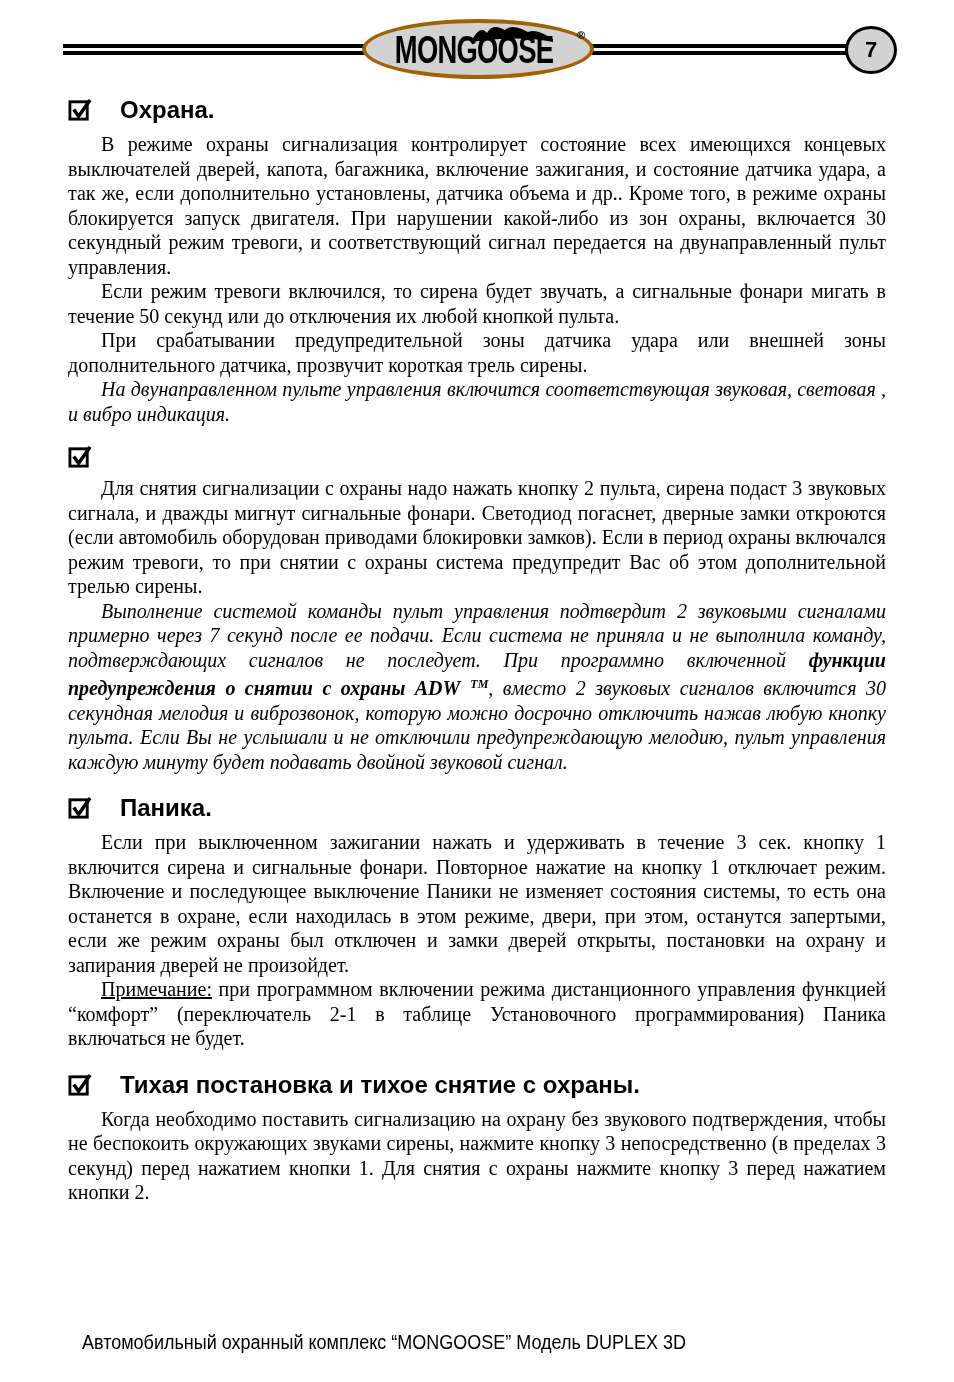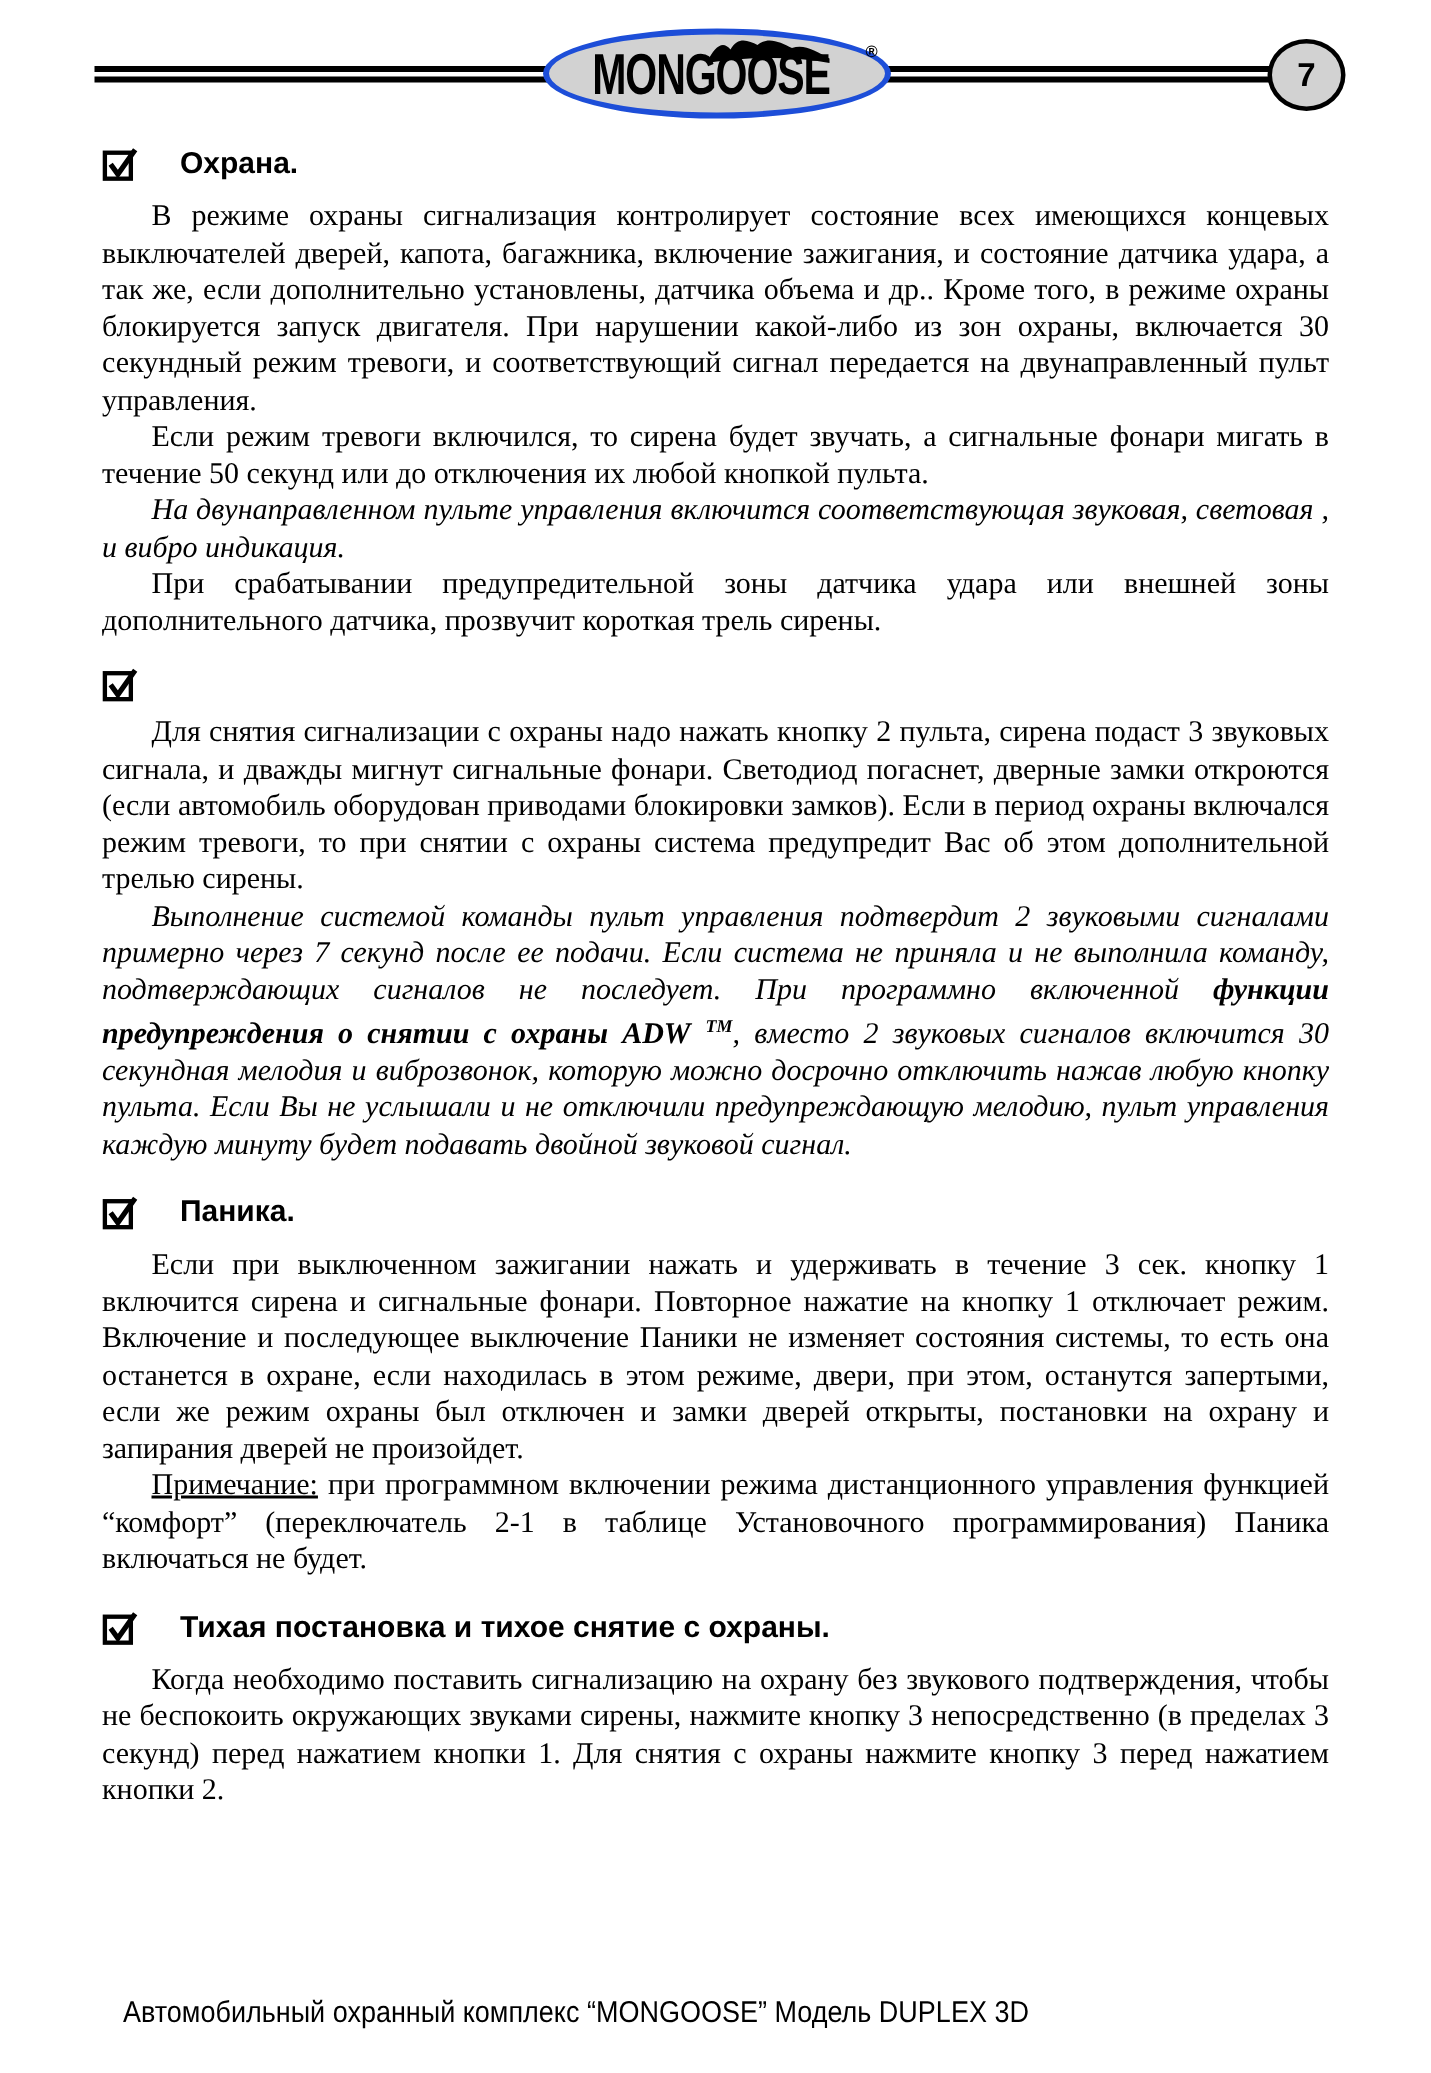--- a/index.html
+++ b/index.html
@@ -15,21 +15,21 @@
 
   
   .page-header { position: absolute; top: 0; left: 0; width: 954px; height: 88px; }
   .header-stripe {
     position: absolute; left: 63px; top: 44px; width: 784px; height: 11px;
     background: #ffffff;
     border-top: 4px solid #000; border-bottom: 4px solid #000;
   }
   .logo-ellipse {
     position: absolute; left: 362px; top: 19px; width: 232px; height: 60px;
-    background: #d2d2d2; border: 4px solid #1d4ed8; border-radius: 50%;
+    background: #d2d2d2; border: 4px solid #a16207; border-radius: 50%;
     display: flex; align-items: center; justify-content: center; z-index: 2;
   }
   .logo-text {
     font-family: "Liberation Sans", sans-serif;
     font-weight: bold; font-size: 37px; line-height: 1;
     transform: scale(0.74, 1.04); transform-origin: center;
     letter-spacing: -1px; white-space: nowrap;
   }
   .logo-reg {
     font-family: "Liberation Sans", sans-serif;
@@ -46,21 +46,21 @@
     font-family: "Liberation Sans", sans-serif; font-weight: bold; font-size: 22px;
   }
 
   
   .content { position: absolute; left: 68px; top: 88px; width: 818px; }
 
   .section-heading {
     display: flex; align-items: center;
     margin: 18px 0 7px 0;
     font-family: "Liberation Sans", sans-serif;
-    font-weight: bold; font-size: 20px; line-height: 31px;
+    font-weight: bold; font-size: 24px; line-height: 31px;
   }
   .section-heading:first-child { margin-top: 6px; }
   .checkbox-icon { width: 25px; height: 25px; margin-right: 27px; flex-shrink: 0; }
 
   .para {
     font-size: 20px; line-height: 24.5px;
     text-align: justify; text-indent: 33px;
     margin: 0;
   }
   .italic { font-style: italic; }
@@ -100,22 +100,22 @@
   <div class="section-heading">
     <svg class="checkbox-icon" viewBox="0 0 26 26" aria-hidden="true">
       <rect x="2" y="5" width="18" height="18" fill="none" stroke="#000" stroke-width="3"></rect>
       <path d="M6,13 L11,20 L23,3" fill="none" stroke="#000" stroke-width="3.6"></path>
     </svg>
     <span>Охрана.</span>
   </div>
   <p class="para">В режиме охраны сигнализация контролирует состояние всех имеющихся концевых выключателей дверей, капота, багажника, включение зажигания, и состояние датчика удара, а так же, если дополнительно установлены, датчика объема и др.. Кроме того, в режиме охраны блокируется запуск двигателя. При нарушении какой-либо из зон охраны, включается 30 секундный режим тревоги, и соответствующий сигнал передается на двунаправленный пульт управления.</p>
 
   <p class="para">Если режим тревоги включился, то сирена будет звучать, а сигнальные фонари мигать в течение 50 секунд или до отключения их любой кнопкой пульта.</p>
+  <p class="para">При срабатывании предупредительной зоны датчика удара или внешней зоны дополнительного датчика, прозвучит короткая трель сирены.</p>
   <p class="para italic">На двунаправленном пульте управления включится соответствующая звуковая, световая , и вибро индикация.</p>
-  <p class="para">При срабатывании предупредительной зоны датчика удара или внешней зоны дополнительного датчика, прозвучит короткая трель сирены.</p>
 
   <div class="section-heading">
     <svg class="checkbox-icon" viewBox="0 0 26 26" aria-hidden="true">
       <rect x="2" y="5" width="18" height="18" fill="none" stroke="#000" stroke-width="3"></rect>
       <path d="M6,13 L11,20 L23,3" fill="none" stroke="#000" stroke-width="3.6"></path>
     </svg>
   </div>
   <p class="para">Для снятия сигнализации с охраны надо нажать кнопку 2 пульта, сирена подаст 3 звуковых сигнала, и дважды мигнут сигнальные фонари. Светодиод погаснет, дверные замки откроются (если автомобиль оборудован приводами блокировки замков). Если в период охраны включался режим тревоги, то при снятии с охраны система предупредит Вас об этом дополнительной трелью сирены.</p>
   <p class="para italic"><span>Выполнение системой команды пульт управления подтвердит 2 звуковыми сигналами примерно через 7 секунд после ее подачи. Если система не приняла и не выполнила команду, подтверждающих сигналов не последует. При программно включенной </span><span class="bold">функции предупреждения о снятии с охраны ADW</span><span class="tm-sup">TM</span><span>, вместо 2 звуковых сигналов включится 30 секундная мелодия и виброзвонок, которую можно досрочно отключить нажав любую кнопку пульта. Если Вы не услышали и не отключили предупреждающую мелодию, пульт управления каждую минуту будет подавать двойной звуковой сигнал.</span></p>
 

